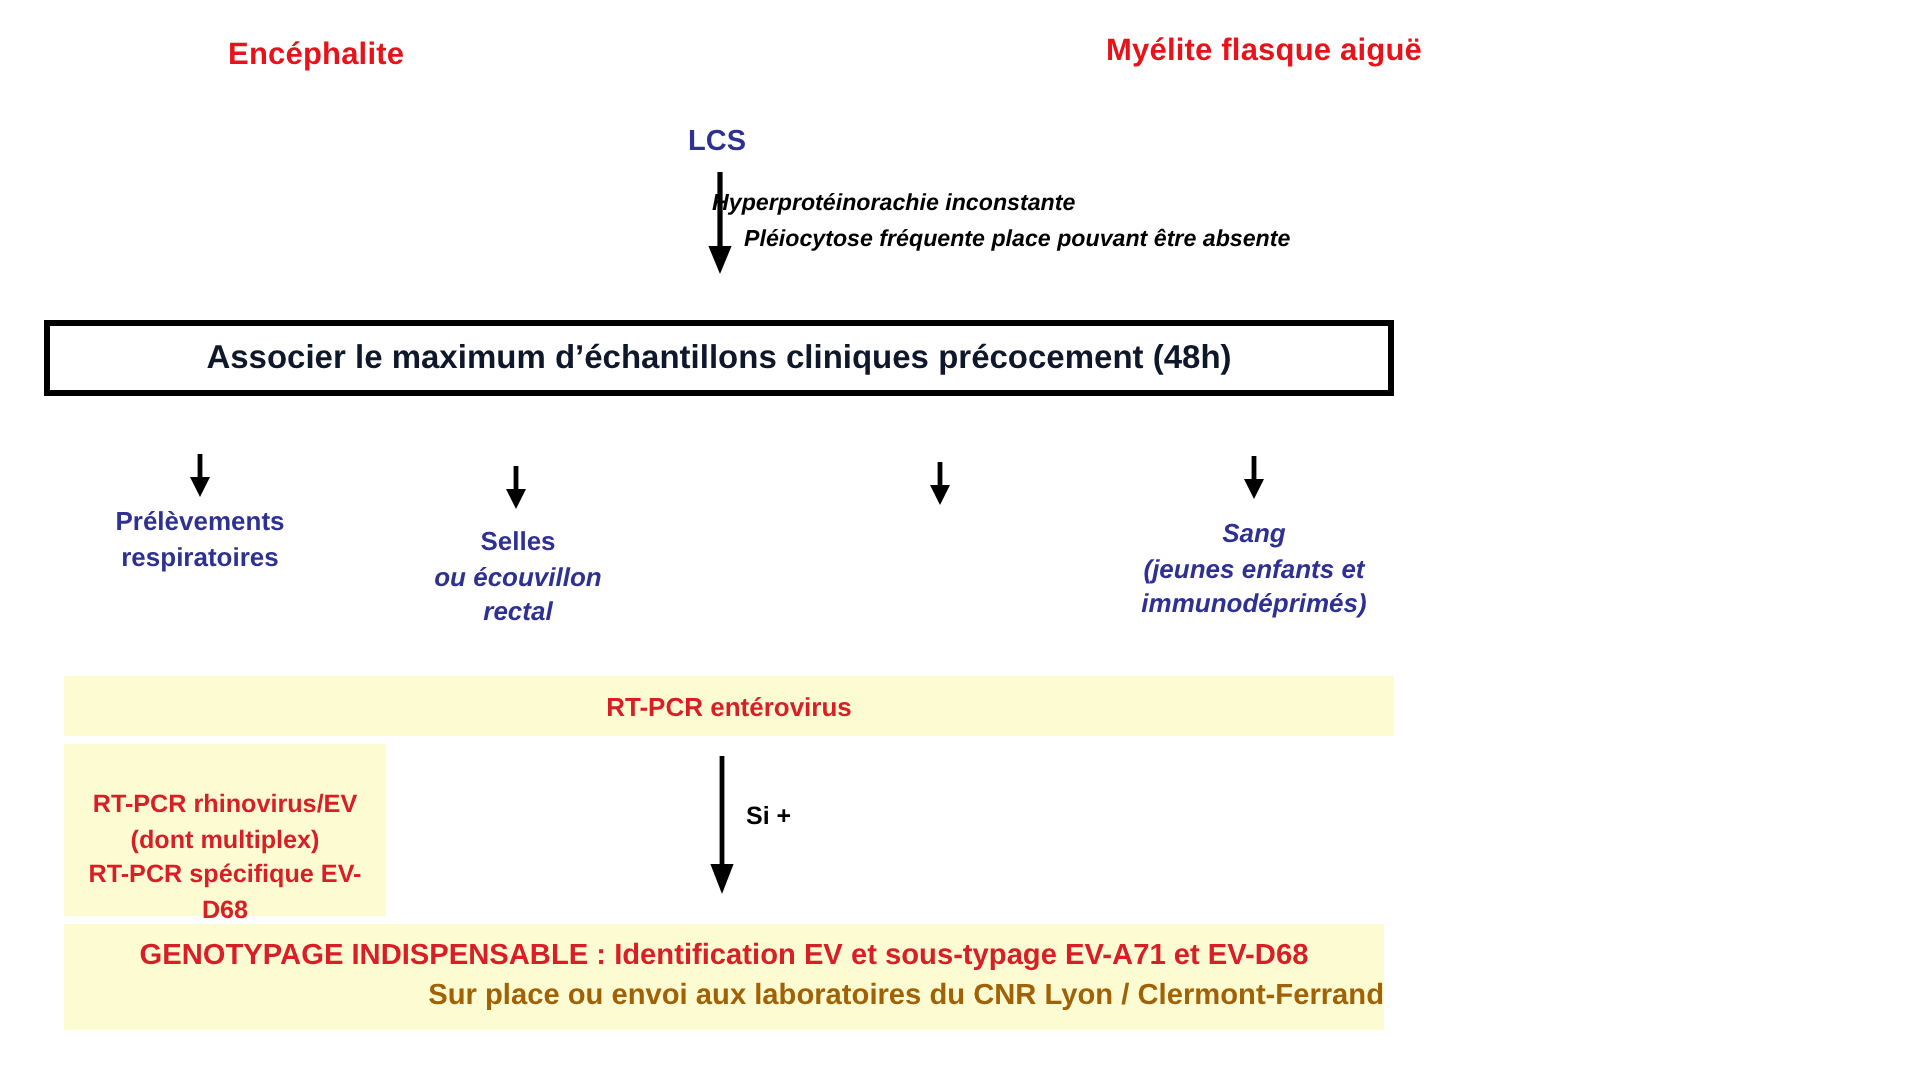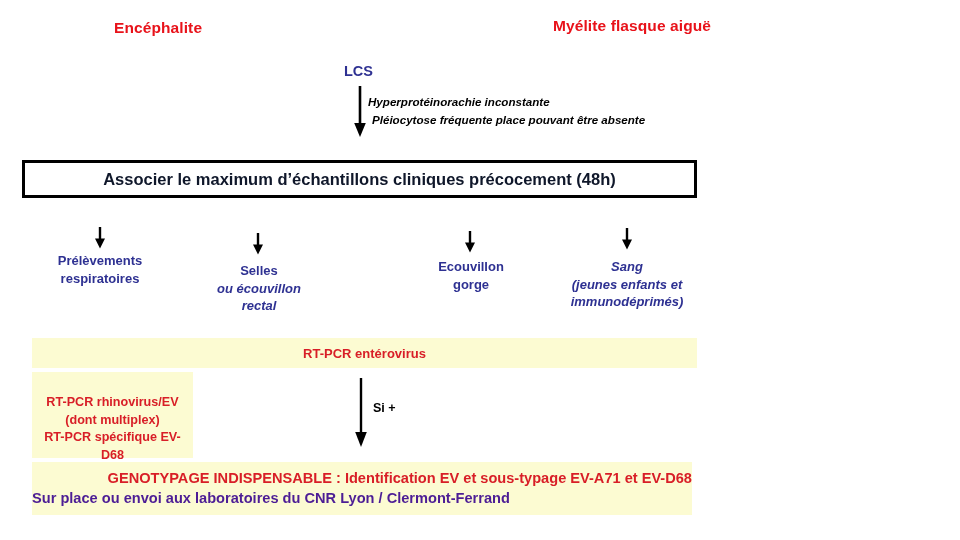--- a/index.html
+++ b/index.html
@@ -100,28 +100,28 @@
   .si-plus {
     color: #000000;
     font-weight: bold;
     font-size: 12.5px;
     white-space: nowrap;
   }
   .geno-line1 {
     color: #D81E27;
     font-weight: bold;
     font-size: 14.6px;
+    text-align: center;
+    white-space: nowrap;
+  }
+  .geno-line2 {
+    color: #a16207;
+    font-weight: bold;
+    font-size: 14.6px;
     text-align: right;
-    white-space: nowrap;
-  }
-  .geno-line2 {
-    color: #4c1d95;
-    font-weight: bold;
-    font-size: 14.6px;
-    text-align: left;
     white-space: nowrap;
   }
 </style>
 </head>
 <body>
 
 <div id="stage">
 
   <div class="abs dx-title" style="left:114px; top:19px;">Encéphalite</div>
 
@@ -129,21 +129,21 @@
 
   <div class="abs lcs-label" style="left:344px; top:63px;">LCS</div>
 
   <div class="abs" style="left:352px; top:86px;">
     <svg class="arrow-v" width="16" height="52" viewBox="0 0 16 52">
       <line x1="8" y1="0" x2="8" y2="40" stroke="#000" stroke-width="2.6"></line>
       <polygon points="8,51 2.2,37 13.8,37" fill="#000"></polygon>
     </svg>
   </div>
 
-  <div class="abs csf-note" style="left:368px; top:94px;">Hyperprotéinorachie inconstante</div>
+  <div class="abs csf-note" style="left:356px; top:94px;">Hyperprotéinorachie inconstante</div>
   <div class="abs csf-note" style="left:372px; top:112px;">Pléiocytose fréquente place pouvant être absente</div>
 
   <div class="abs main-box" style="left:22px; top:160px; width:675px; height:38px;">
     <span class="main-box-text">Associer le maximum d’échantillons cliniques précocement (48h)</span>
   </div>
 
   <div class="abs" style="left:93px; top:227px;">
     <svg class="arrow-v" width="14" height="22" viewBox="0 0 14 22">
       <line x1="7" y1="0" x2="7" y2="14" stroke="#000" stroke-width="2.4"></line>
       <polygon points="7,21.5 2,11.5 12,11.5" fill="#000"></polygon>
@@ -176,26 +176,20 @@
   </div>
 
   <div class="abs" style="left:184px; top:262px; width:150px;">
     <div class="sample-label">
       <div><span class="b">Selles</span></div>
       <div><span class="bi">ou écouvillon</span></div>
       <div><span class="bi">rectal</span></div>
     </div>
   </div>
 
-  <div class="abs" style="left:396px; top:258px; width:150px;">
-    <div class="sample-label">
-      <div><span class="b">Ecouvillon</span></div>
-      <div><span class="b">gorge</span></div>
-    </div>
-  </div>
 
   <div class="abs" style="left:552px; top:258px; width:150px;">
     <div class="sample-label">
       <div><span class="bi">Sang</span></div>
       <div><span class="bi">(jeunes enfants et</span></div>
       <div><span class="bi">immunodéprimés)</span></div>
     </div>
   </div>
 
   <div class="abs yellow" style="left:32px; top:338px; width:665px; height:30px;">

